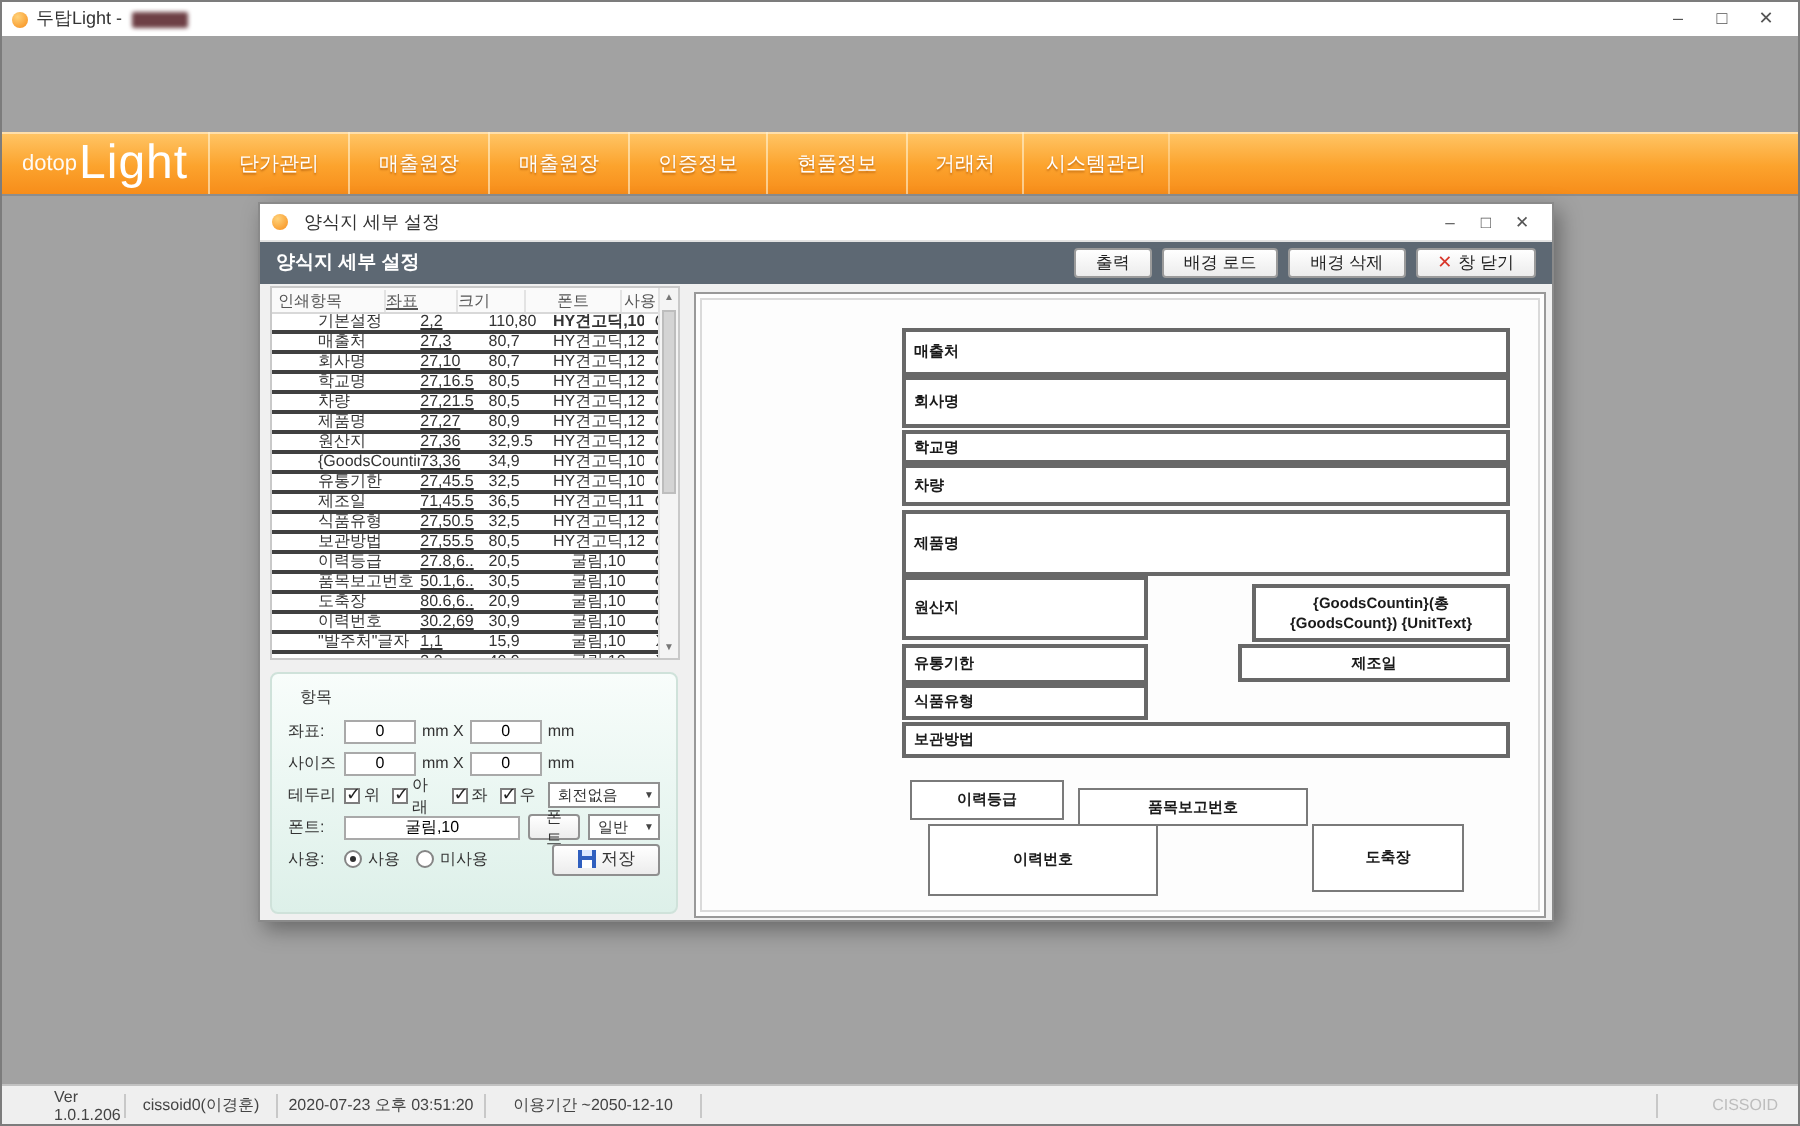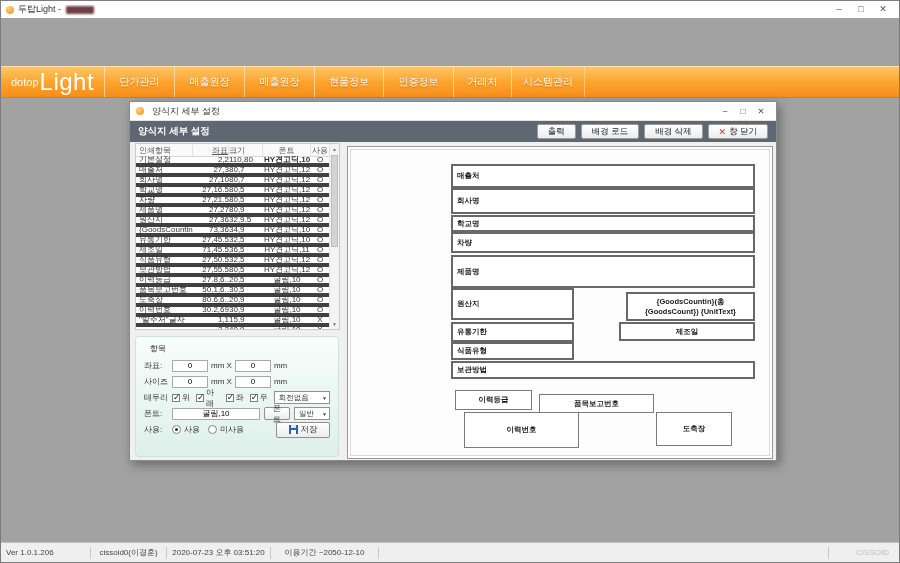--- a/index.html
+++ b/index.html
@@ -20,21 +20,21 @@
   .logo-main{font-size:24px;font-weight:200;letter-spacing:.5px;line-height:28px;}
   .menu{position:absolute;left:103px;top:0;height:31px;display:flex;}
   .mitem{display:flex;align-items:center;justify-content:center;color:#fff;font-size:10px;font-weight:normal;text-shadow:0 1px 1px rgba(150,70,0,.55);border-left:1px solid rgba(255,243,214,.6);}
   .mitem:nth-child(1){width:70px}.mitem:nth-child(2){width:70px}.mitem:nth-child(3){width:70px}
   .mitem:nth-child(4){width:69px}.mitem:nth-child(5){width:70px}.mitem:nth-child(6){width:58px}
   .mitem:nth-child(7){width:74px;border-right:1px solid rgba(255,243,214,.4);}
 
   
   .statusbar{position:absolute;left:0;right:0;bottom:0;height:20px;background:#efefef;border-top:1px solid #c2c2c2;display:flex;align-items:center;font-size:8px;color:#444;}
   .seg{height:12px;display:flex;align-items:center;justify-content:center;border-right:1px solid #c8c8c8;}
-  .seg.s1{width:90px;justify-content:flex-start;padding-left:5px;}
+  .seg.s1{width:62px;justify-content:flex-start;padding-left:26px;}
   .seg.s2{width:76px}.seg.s3{width:104px}.seg.s4{width:108px}
   .seg.fill{flex:1;}
   .brand{width:70px;text-align:right;padding-right:10px;color:#bdbdbd;font-size:8px;}
 
   
   .dialog{position:absolute;left:128px;top:100px;width:648px;height:360px;background:#f0f0f0;border:1px solid #8a8a8a;box-shadow:3px 4px 10px rgba(0,0,0,.35);}
   .dlg-titlebar{height:19px;background:#fff;display:flex;align-items:center;padding:0 6px;font-size:9px;color:#333;border-bottom:1px solid #e3e3e3;}
   .dlg-titlebar .appdot{width:8px;height:8px;}
   .dlg-controls{margin-left:auto;display:flex;}
   .dbtn{width:18px;text-align:center;color:#555;font-size:8.5px;line-height:16px;}
@@ -43,26 +43,26 @@
   .hspacer{flex:1;}
   .hbtn{height:15px;background:linear-gradient(#ffffff,#ececec);border:1px solid #9b9b9b;border-radius:2px;font-size:8.5px;color:#222;display:flex;align-items:center;justify-content:flex-end;margin-left:5px;padding:0 10px;}
   .hbtn .xicon{color:#d8362a;font-weight:bold;margin-right:3px;font-size:9px;}
   .dlg-body{position:absolute;top:40px;left:0;right:0;bottom:0;border-radius:27px;}
 
   
   .grid{position:absolute;left:5px;top:1px;width:205px;height:187px;background:#fff;border:1px solid #c9c9c9;overflow:hidden;}
   .grid-head{display:flex;height:13px;align-items:center;background:#fafafa;border-bottom:1px solid #d8d8d8;font-size:8px;color:#555;}
   .th,.td{overflow:hidden;white-space:nowrap;}
   .c0{width:57px;text-align:left;padding-left:3px;}
-  .c1{width:36px;text-align:right;text-decoration:underline;}
+  .c1{width:36px;text-align:left;text-decoration:underline;}
   .c2{width:34px;text-align:left;}
   .c3{width:48px;text-align:center;}
   .c4{width:18px;text-align:center;}
   .th{border-right:1px solid #e3e3e3;}
-  .tr{display:flex;height:10px;align-items:center;font-size:8px;color:#333;border-bottom:4px solid #404040;line-height:1;}
+  .tr{display:flex;height:10px;align-items:center;font-size:8px;color:#333;border-bottom:2px solid #404040;line-height:1;padding-left:20px;}
   .td.b{font-weight:bold;}
   .vscroll{position:absolute;right:0;top:0;bottom:0;width:10px;background:#f4f4f4;border-left:1px solid #e2e2e2;}
   .sarr{position:absolute;left:0;right:0;height:10px;font-size:5px;color:#777;text-align:center;line-height:10px;}
   .sarr.up{top:0;} .sarr.dn{bottom:0;}
   .sthumb{position:absolute;left:1px;right:1px;top:11px;height:92px;background:#d4d4d4;border:1px solid #bdbdbd;}
 
   
   .item-panel{position:absolute;left:5px;top:194px;width:204px;height:121px;border:1px solid #cfe2da;border-radius:4px;background:linear-gradient(#f8fdfb,#ddf0e9);padding:5px 8px 4px 8px;font-size:8px;color:#333;}
   .panel-title{margin:1px 0 4px 6px;}
   .frow{display:flex;align-items:center;height:15px;margin-bottom:1px;}
@@ -108,22 +108,22 @@
 
   <div class="menubar">
     <div class="logo">
       <span class="logo-prefix">dotop</span>
       <span class="logo-main">Light</span>
     </div>
     <div class="menu">
       <div class="mitem">단가관리</div>
       <div class="mitem">매출원장</div>
       <div class="mitem">매출원장</div>
+      <div class="mitem">인증정보</div>
       <div class="mitem">현품정보</div>
-      <div class="mitem">인증정보</div>
       <div class="mitem">거래처</div>
       <div class="mitem">시스템관리</div>
     </div>
   </div>
 
   <div class="dialog">
     <div class="dlg-titlebar">
       <span class="appdot"></span>
       <span style="margin-left:4px;">양식지 세부 설정</span>
       <div class="dlg-controls">

